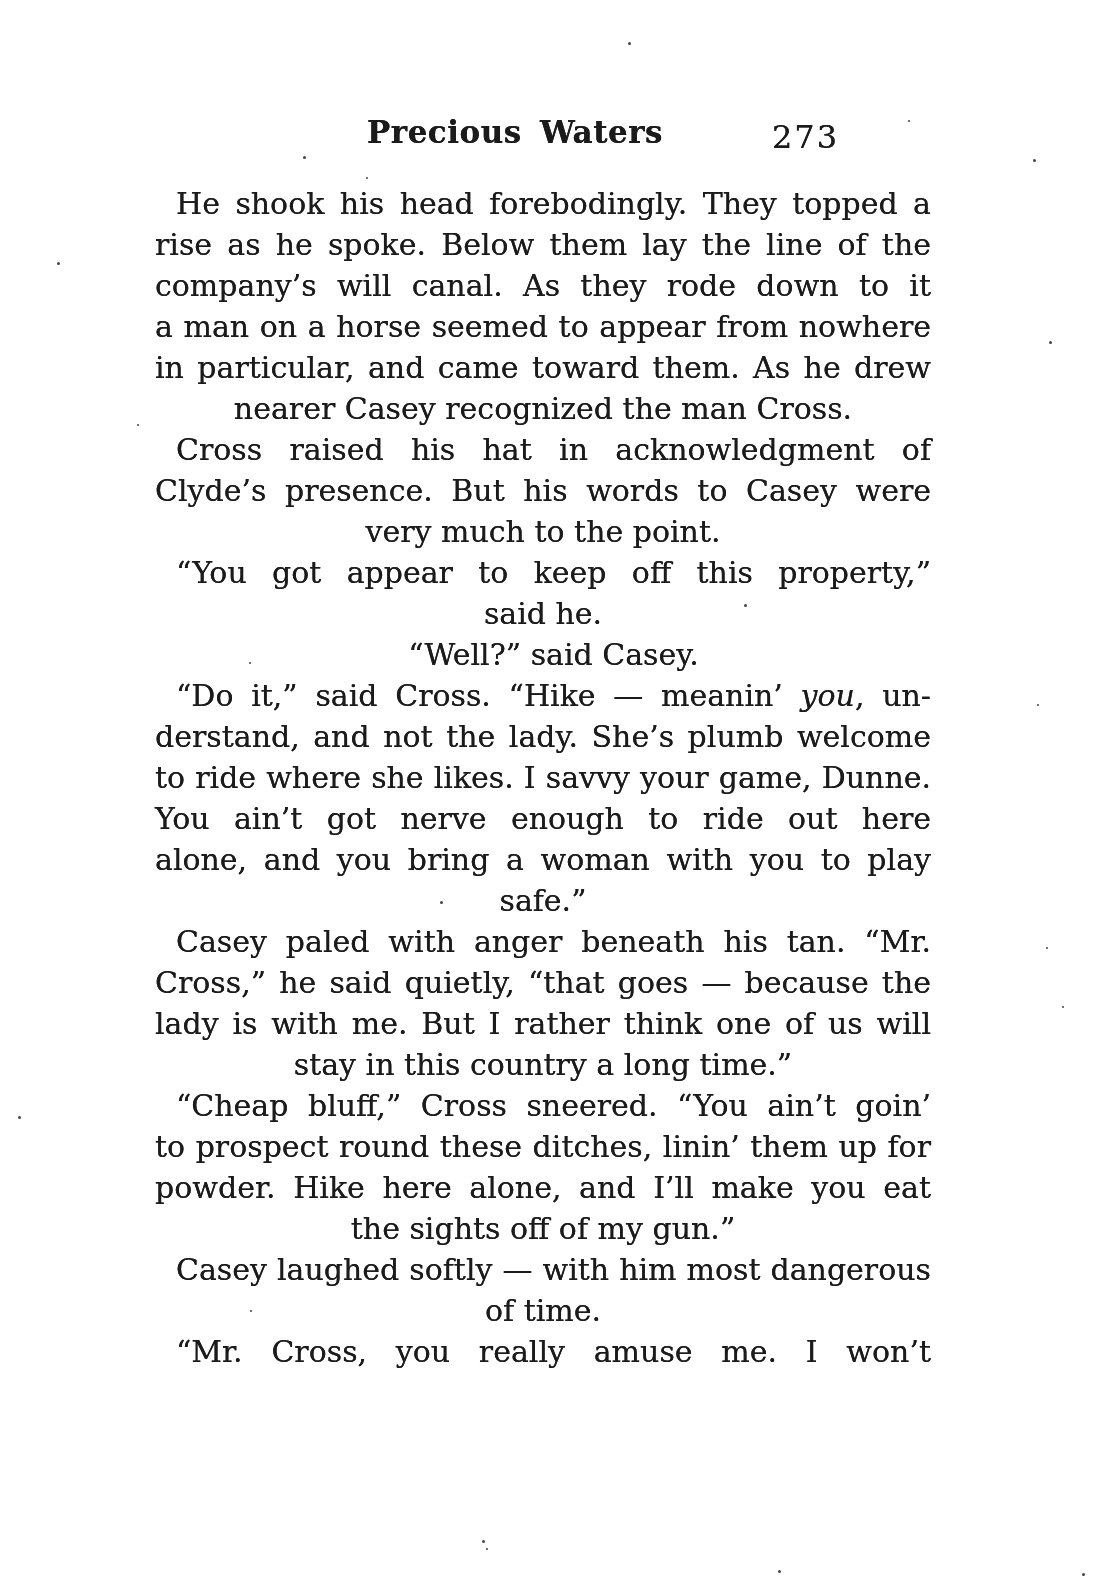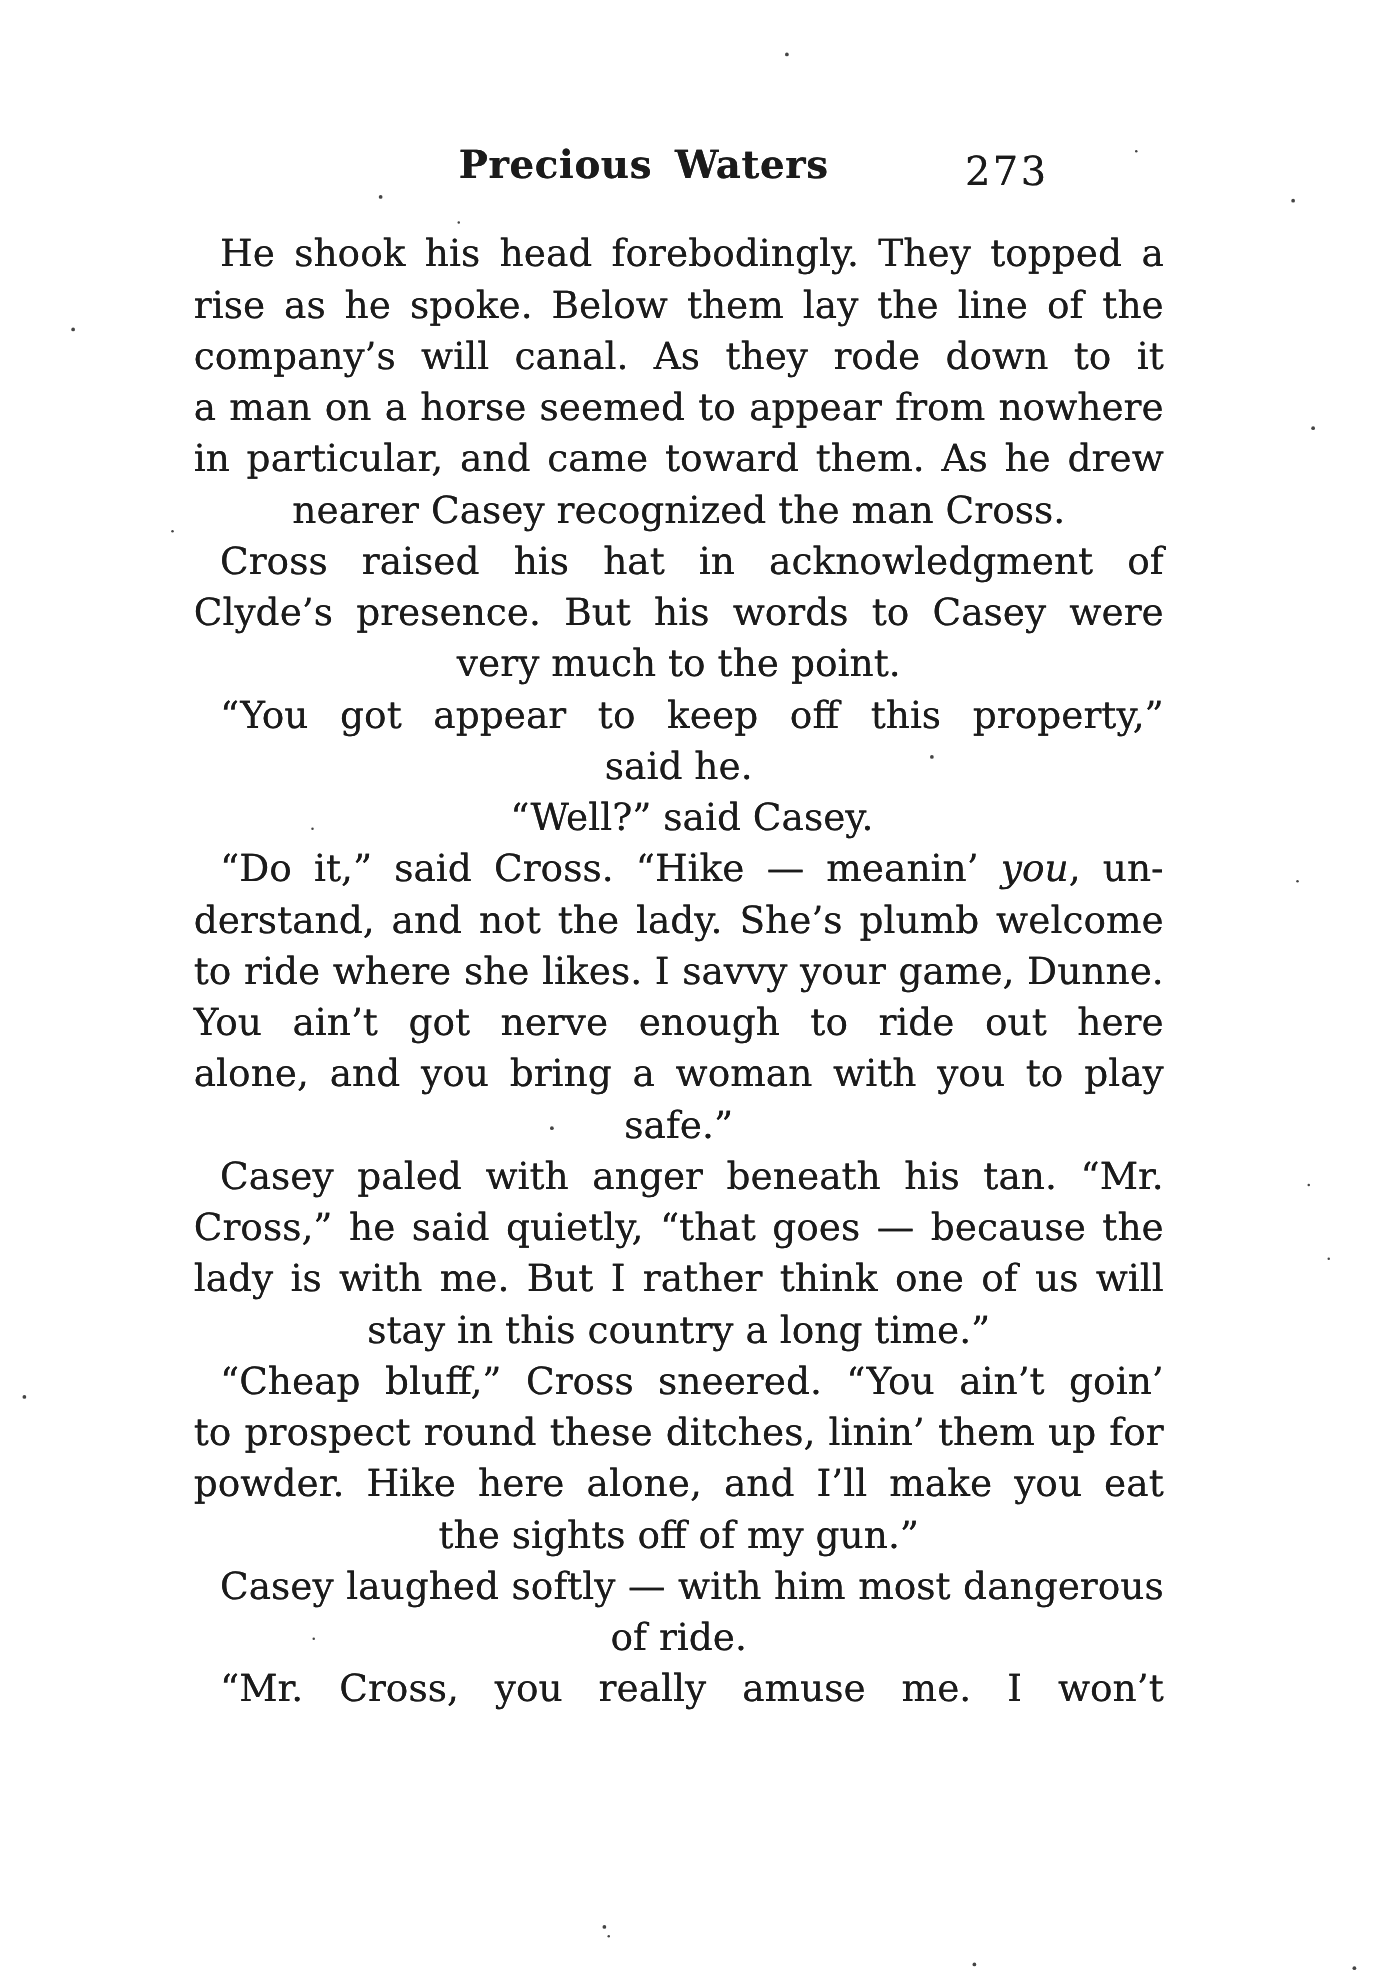--- a/index.html
+++ b/index.html
@@ -114,21 +114,21 @@
         <div class="line"><span>stay in this country a long time.”</span></div>
       </div>
       <div class="para">
         <div class="line just indent"><span>“Cheap bluff,” Cross sneered.  “You ain’t goin’</span></div>
         <div class="line just"><span>to prospect round these ditches, linin’ them up for</span></div>
         <div class="line just"><span>powder.  Hike here alone, and I’ll make you eat</span></div>
         <div class="line"><span>the sights off of my gun.”</span></div>
       </div>
       <div class="para">
         <div class="line just indent"><span>Casey laughed softly — with him most dangerous</span></div>
-        <div class="line"><span>of ride.</span></div>
+        <div class="line"><span>of time.</span></div>
       </div>
       <div class="para">
         <div class="line just indent"><span>“Mr. Cross, you really amuse me.  I won’t</span></div>
       </div>
     </div>
 <div class="speck" style="left: 628px; top: 42px; width: 3px; height: 3px;"></div>
     <div class="speck" style="left: 303px; top: 156px; width: 3px; height: 3px;"></div>
     <div class="speck" style="left: 1033px; top: 159px; width: 3px; height: 3px;"></div>
     <div class="speck" style="left: 908px; top: 120px; width: 2px; height: 2px;"></div>
     <div class="speck" style="left: 366px; top: 177px; width: 2px; height: 2px;"></div>

